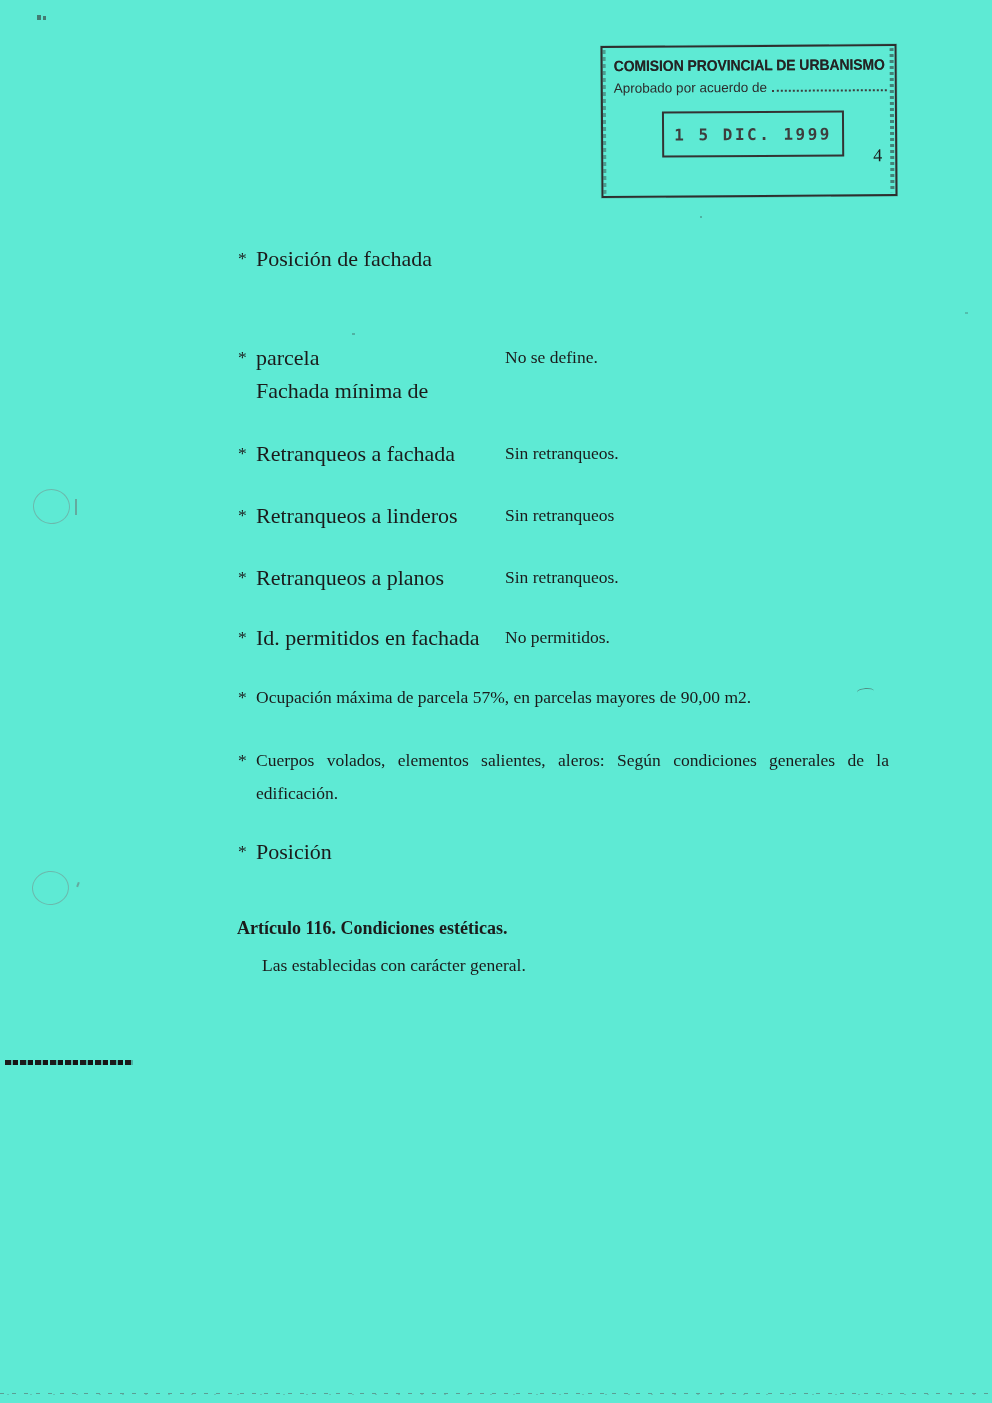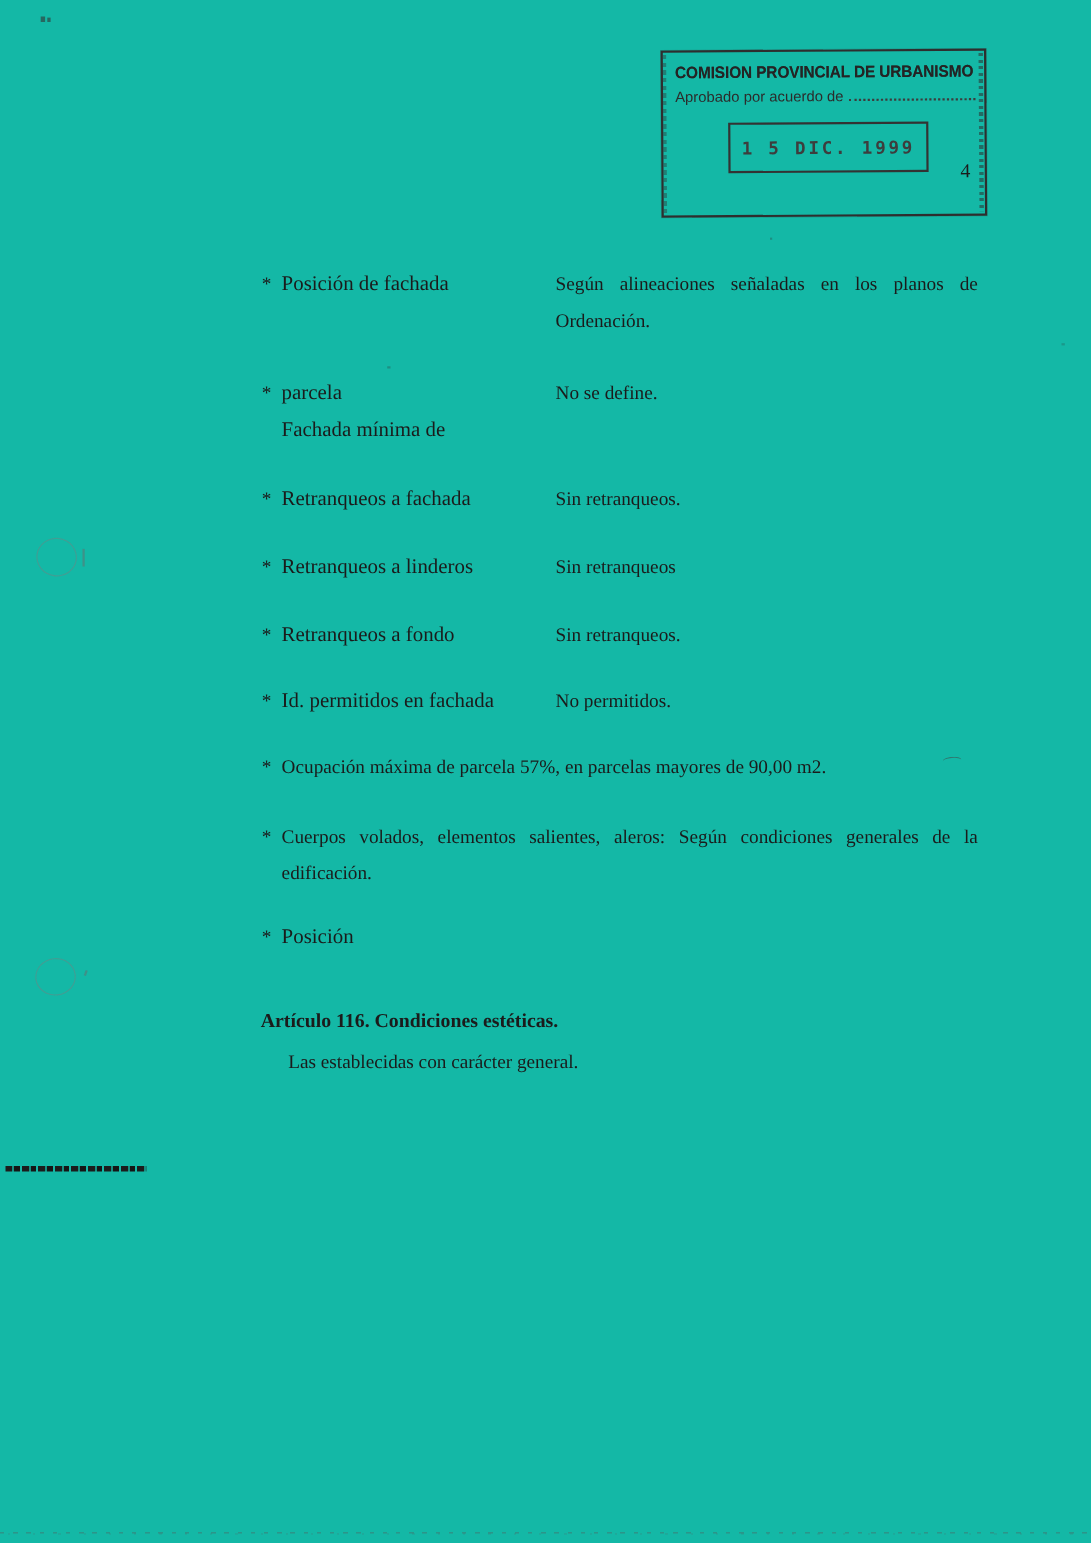--- a/index.html
+++ b/index.html
@@ -1,24 +1,24 @@
 <!DOCTYPE html>
 <html><head>
 <meta charset="utf-8">
 <style>
   html,body{margin:0;padding:0;background:#ffffff;}
   .page{
-    position:relative;width:992px;height:1403px;background:#14b8a6;
+    position:relative;width:992px;height:1403px;background:#5eead4;
     font-family:"Liberation Serif", serif;color:#1b1b1b;overflow:hidden;
   }
 
   
   .row{position:absolute;left:238px;width:652px;display:flex;align-items:flex-start;}
   .ast{flex:none;width:18px;font-size:17.5px;line-height:33px;}
-  .lbl{flex:none;width:249px;font-size:19px;line-height:33px;}
+  .lbl{flex:none;width:249px;font-size:22px;line-height:33px;}
   .val{flex:none;width:384px;font-size:17.5px;line-height:33px;}
   .para{flex:none;width:633px;font-size:17.5px;line-height:33px;}
   .jfull{text-align:justify;text-align-last:justify;}
   .offset1{}
 
   
   .art-head{position:absolute;left:237px;top:912px;font-size:18px;font-weight:bold;line-height:33px;}
   .art-body{position:absolute;left:262px;top:949px;font-size:17.5px;line-height:33px;}
 
   
@@ -104,24 +104,20 @@
       <span class="date-text">1 5 DIC. 1999</span>
     </div>
     <div class="stamp-page">4</div>
   </div>
 
   <div class="row" style="top:242px">
     <span class="ast">*</span>
     <div class="lbl">
       <div>Posición de fachada</div>
     </div>
-    <div class="val">
-      <div class="jfull">Según alineaciones señaladas en los planos de</div>
-      <div>Ordenación.</div>
-    </div>
   </div>
 
   <div class="row" style="top:341px">
     <span class="ast">*</span>
     <div class="lbl">
       <div>parcela</div>
       <div>Fachada mínima de</div>
     </div>
     <div class="val offset1">
       <div>No se define.</div>
@@ -144,21 +140,21 @@
       <div>Retranqueos a linderos</div>
     </div>
     <div class="val">
       <div>Sin retranqueos</div>
     </div>
   </div>
 
   <div class="row" style="top:561px">
     <span class="ast">*</span>
     <div class="lbl">
-      <div>Retranqueos a fondo</div>
+      <div>Retranqueos a planos</div>
     </div>
     <div class="val">
       <div>Sin retranqueos.</div>
     </div>
   </div>
 
   <div class="row" style="top:621px">
     <span class="ast">*</span>
     <div class="lbl">
       <div>Id. permitidos en fachada</div>

